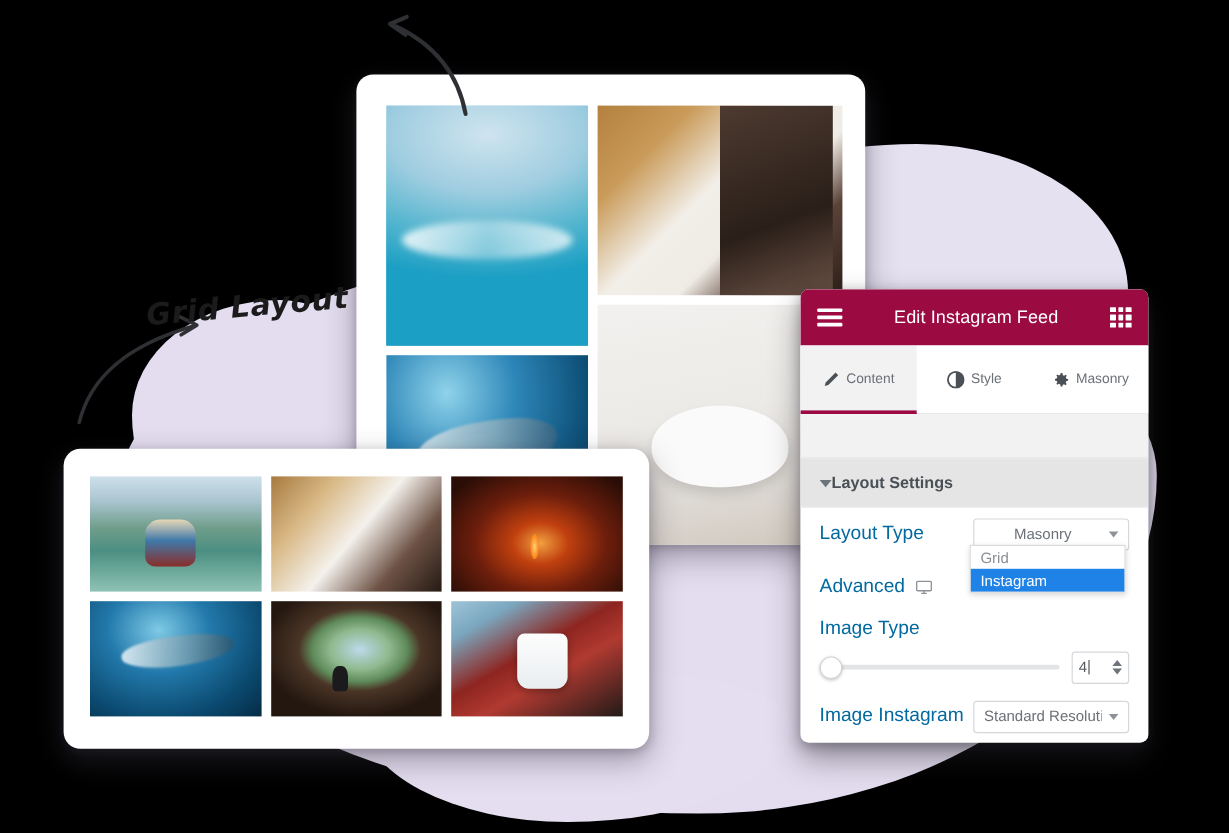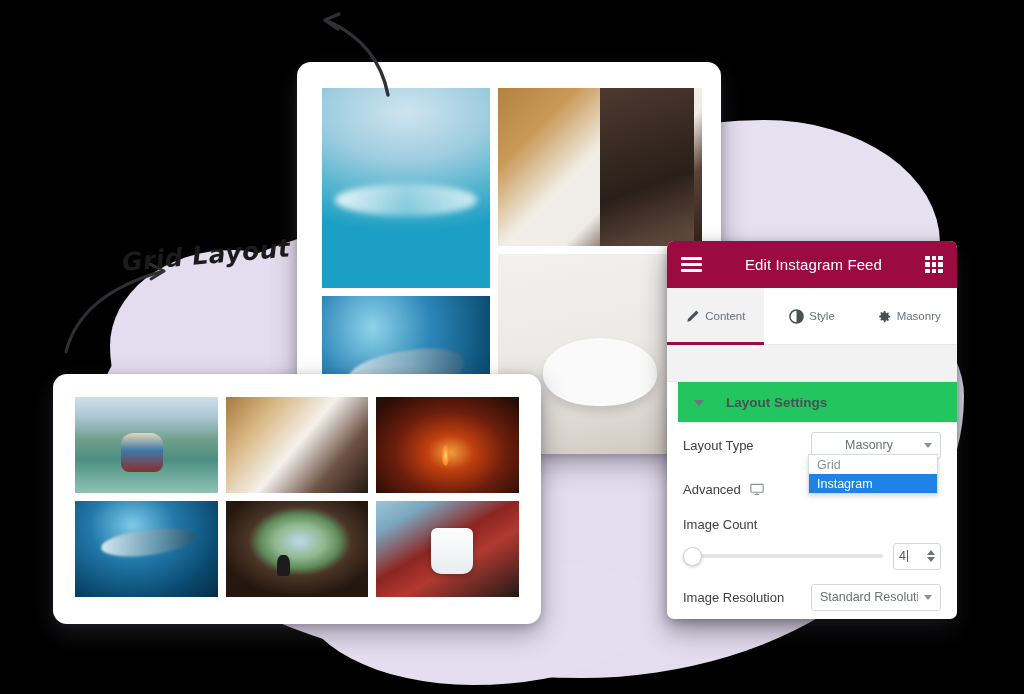--- a/index.html
+++ b/index.html
@@ -130,31 +130,31 @@
     content:"";position:absolute;left:0;right:0;bottom:-1px;height:3px;background:#9B0B42;
   }
   .tab-label{font-size:11.5px;color:#6b7177;}
   .tab-ico{height:15px;display:flex;align-items:center;justify-content:center;color:#4a5056;}
   .tab-ico svg{display:block;}
 
   #section-bar{
     height:36px;background:#f2f2f3;border-bottom:1px solid #e6e6e8;
   }
   #section-head{
-    display:flex;align-items:center;gap:22px;padding:13px 16px 12px 16px;
-    border-bottom:1px solid #ececed;cursor:pointer;background:#22c55e;margin-left:11px;
+    display:flex;align-items:center;gap:0;padding:13px 16px 12px 16px;
+    border-bottom:1px solid #ececed;cursor:pointer;background:#e5e5e5;
   }
   #caret-icon{width:0;height:0;border-left:5px solid transparent;border-right:5px solid transparent;
     border-top:6px solid #6d737a;}
   #section-title{font-size:13.5px;font-weight:bold;color:#4a5056;}
 
   .field-row{
     display:flex;align-items:center;padding:0 16px;height:44px;position:relative;
   }
-  .field-label{font-size:13px;color:#404040;}
+  .field-label{font-size:16px;color:#0369a1;}
   .field-ctl{margin-left:auto;}
 
   .sel{
     width:130px;height:27px;border:1px solid #d5d8db;border-radius:3px;background:#fff;
     display:flex;align-items:center;padding:0 8px;box-sizing:border-box;cursor:pointer;
     font-size:12.5px;color:#6b7177;
   }
   .sel .sel-val{flex:1;white-space:nowrap;overflow:hidden;text-align:center;}
   .sel-caret{width:0;height:0;border-left:4.5px solid transparent;border-right:4.5px solid transparent;
     border-top:5px solid #8d9298;margin-left:6px;}
@@ -298,38 +298,38 @@
       <span class="field-label">Advanced</span>
       <span id="monitor-icon">
         <svg width="14" height="13" viewBox="0 0 16 14" fill="none" stroke="currentColor" stroke-width="1.3">
           <rect x="1" y="1.2" width="14" height="9" rx="1"></rect>
           <path d="M8 10.4v2.2M5.4 12.7h5.2"></path>
         </svg>
       </span>
     </div>
 
     <div id="imgcount-label-row">
-      <span class="field-label">Image Count</span>
+      <span class="field-label">Image Type</span>
     </div>
     <div id="slider-row">
       <span id="slider">
         <span id="slider-track"></span>
         <span id="slider-handle"></span>
       </span>
       <span id="count-box">
         <span id="count-val">4</span>
         <span id="spinner">
           <i class="up"></i>
             <i class="down"></i>
         </span>
       </span>
     </div>
 
     <div class="field-row">
-      <span class="field-label">Image Resolution</span>
+      <span class="field-label">Image Instagram</span>
       <span class="field-ctl">
         <span class="sel">
           <span class="sel-val">Standard Resolutio</span>
           <span class="sel-caret"></span>
         </span>
       </span>
     </div>
 
   </div>
 

